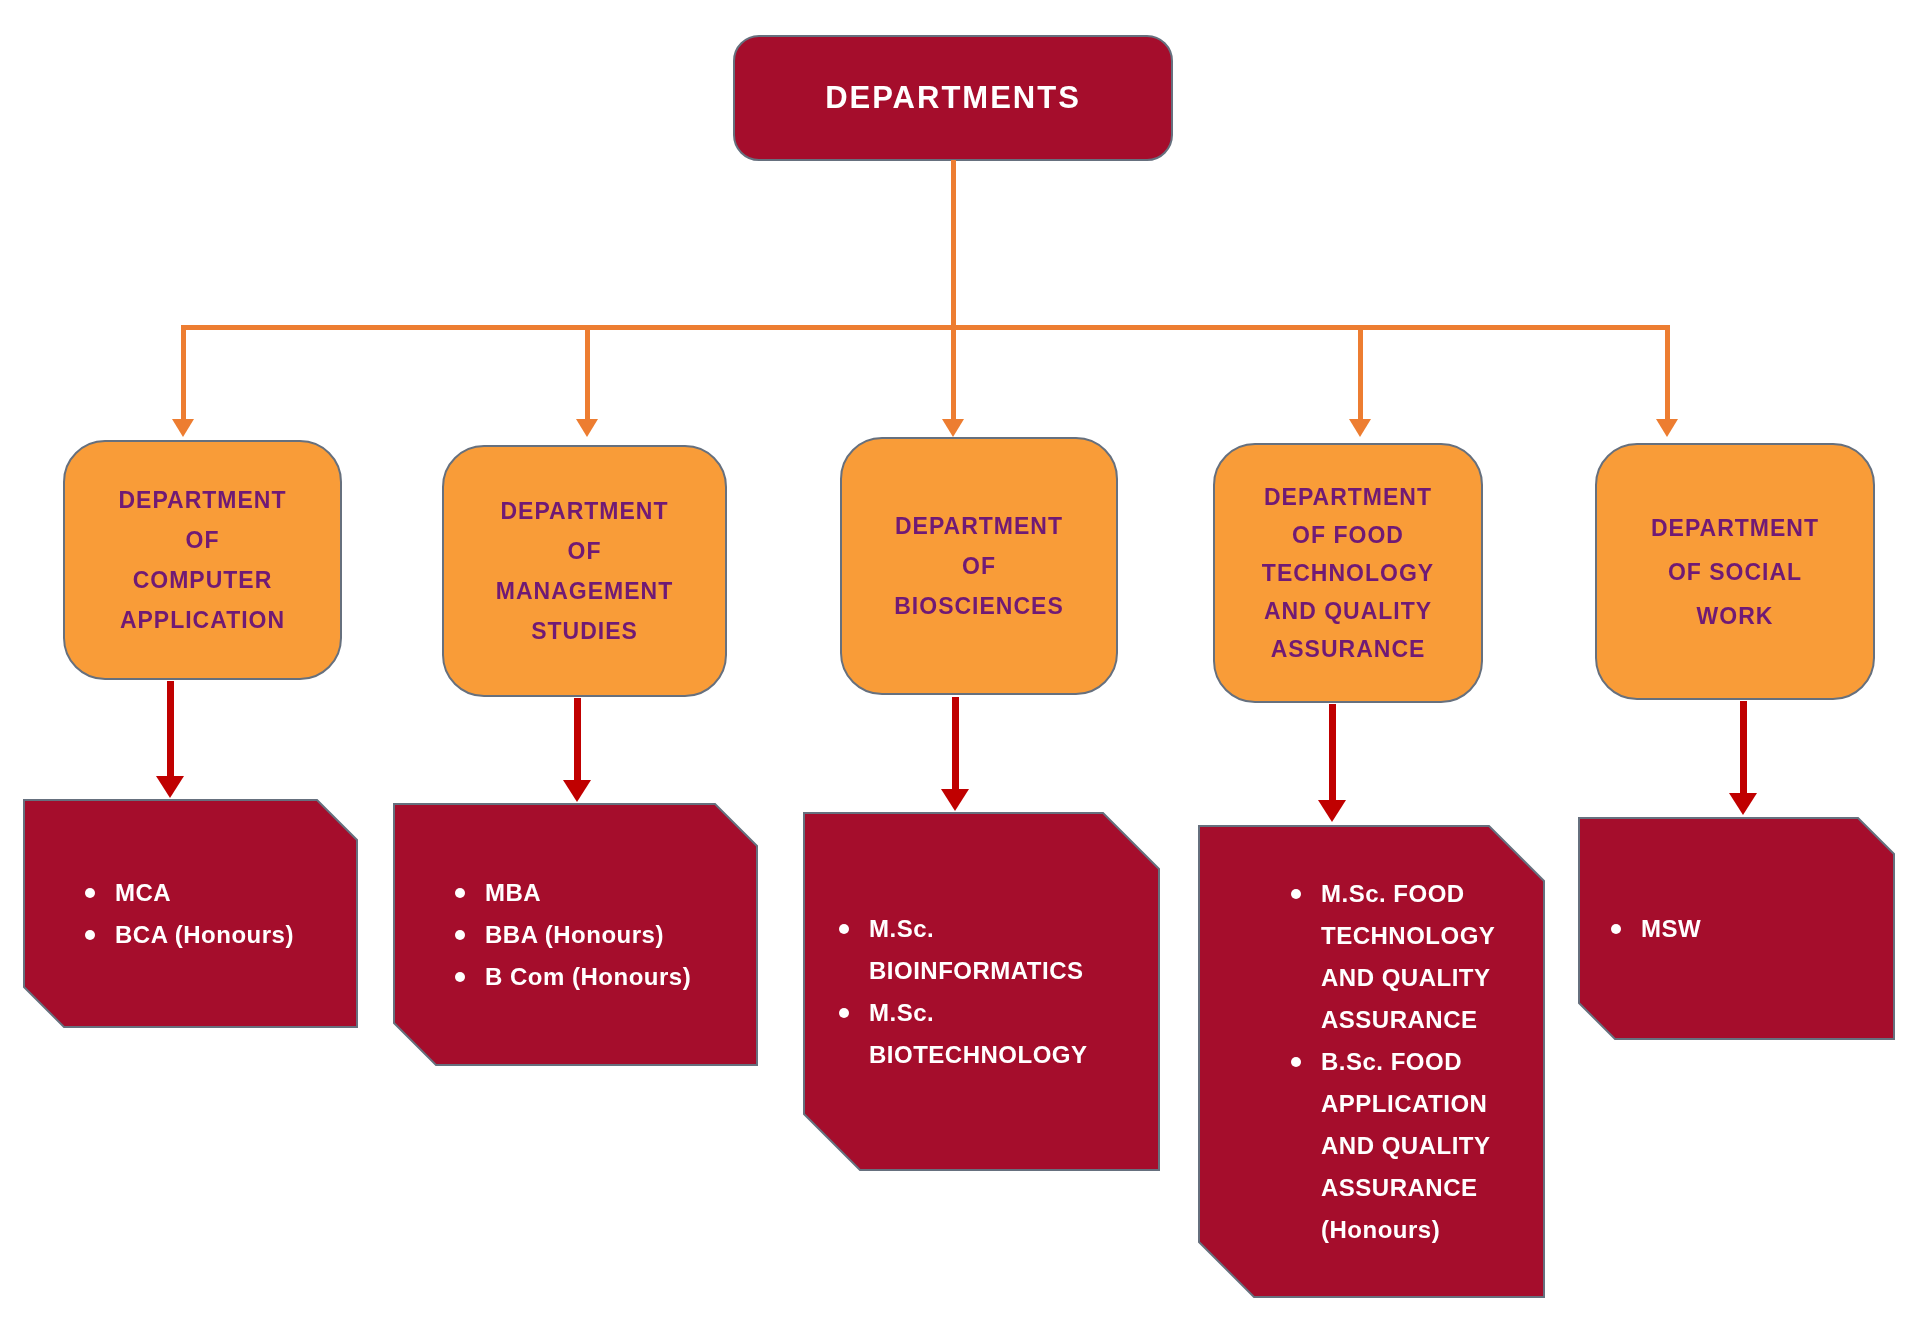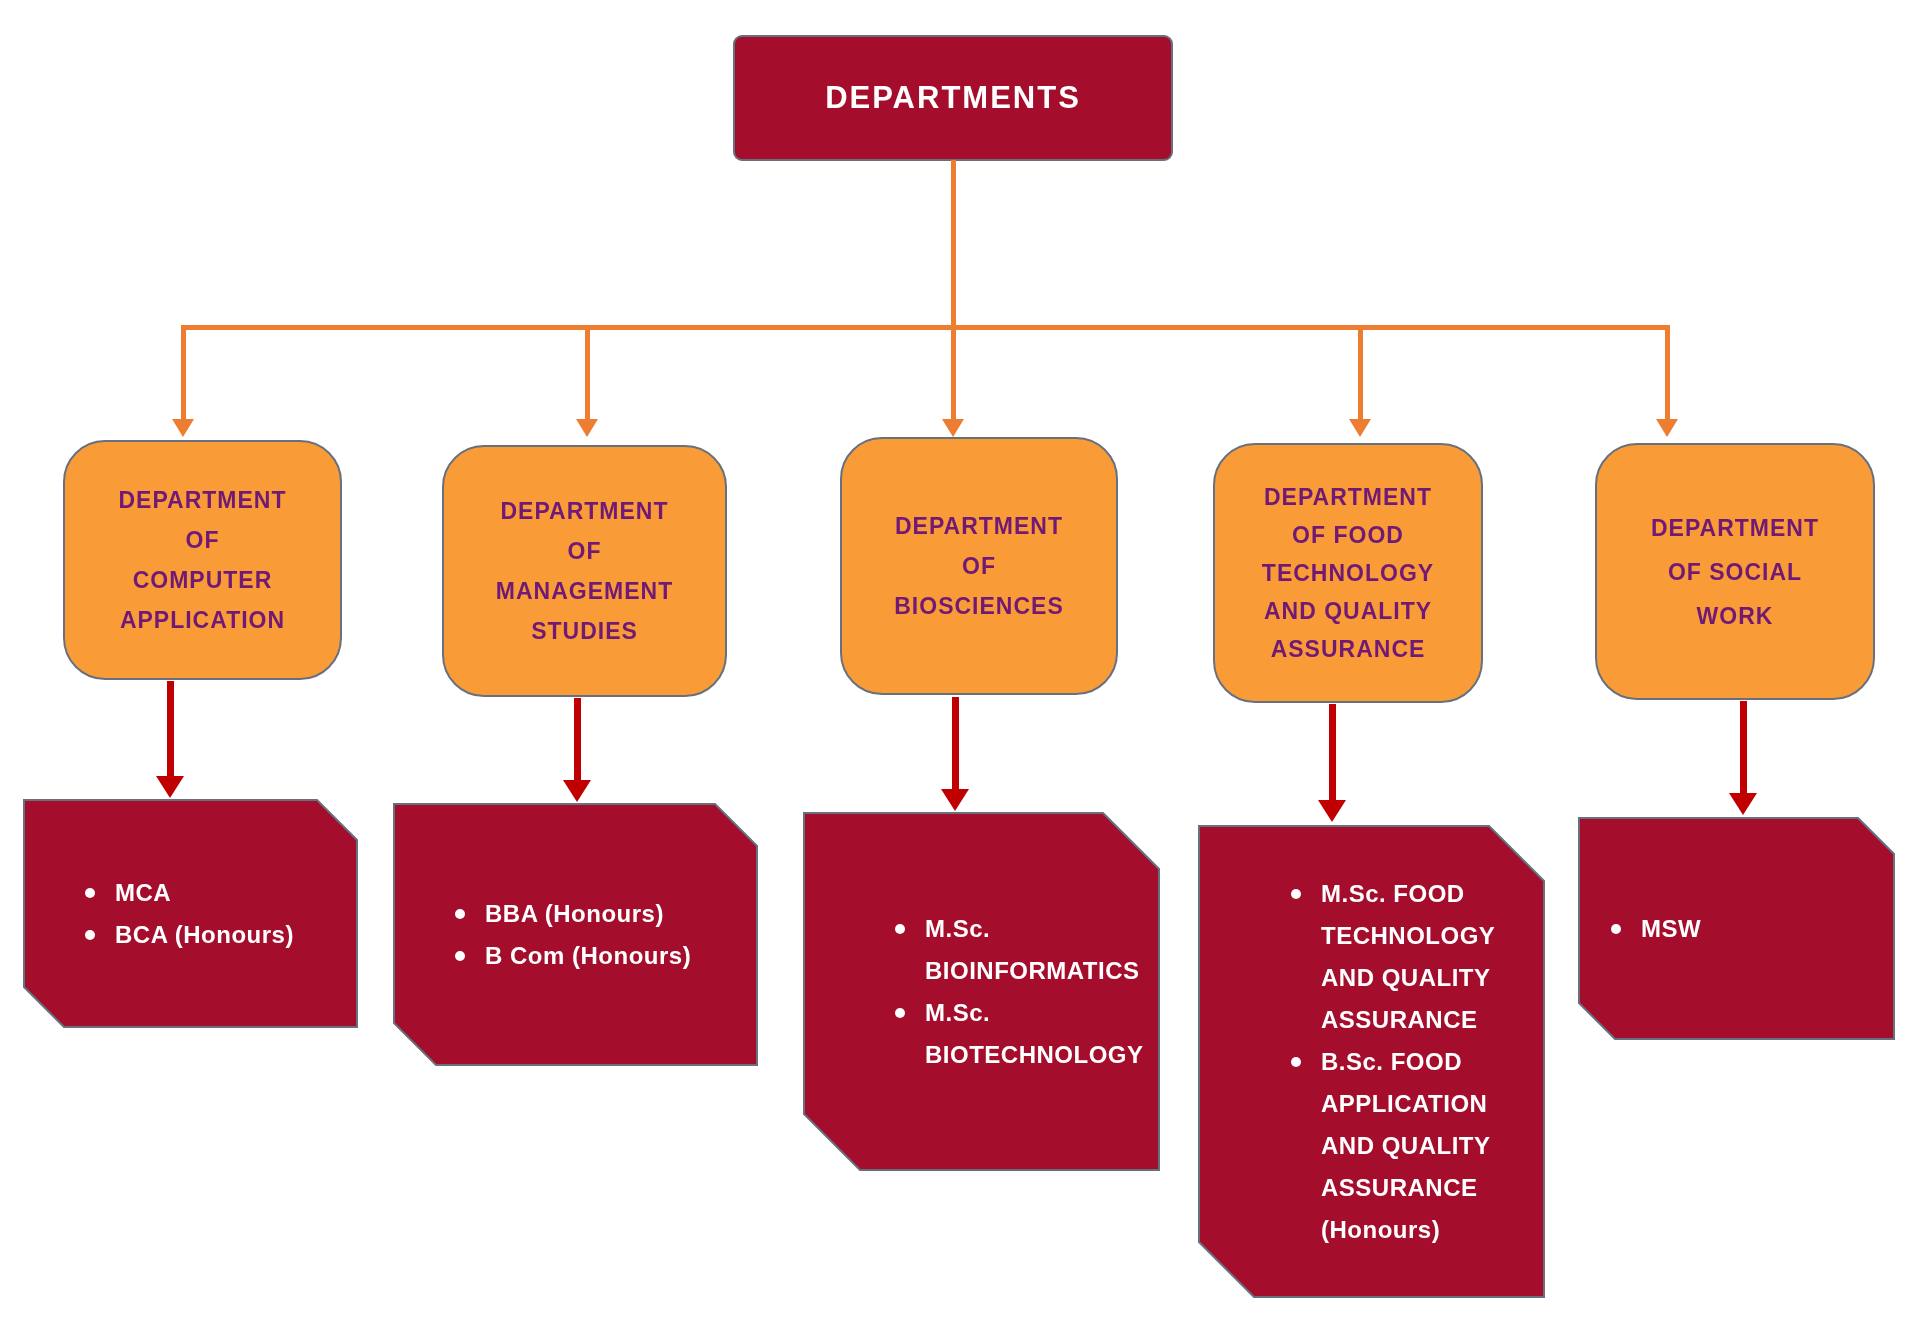--- a/index.html
+++ b/index.html
@@ -2,21 +2,21 @@
 <html><head>
 <meta charset="utf-8">
 <style>
   html,body{margin:0;padding:0;background:#ffffff;}
   body{width:1926px;height:1344px;position:relative;overflow:hidden;
        font-family:"Liberation Sans", sans-serif;}
   .stage{position:absolute;inset:0;}
 
   
   .rootbox{position:absolute;left:733px;top:35px;width:440px;height:126px;
-    background:#A50D2C;border:2px solid #66707E;border-radius:9px;
+    background:#A50D2C;border:2px solid #66707E;border-radius:26px;
     display:flex;align-items:center;justify-content:center;box-sizing:border-box;}
   .rootbox .lbl{color:#fff;font-size:31px;font-weight:600;letter-spacing:2px;}
 
   
   .obox{position:absolute;background:#F99C38;border:2px solid #66707E;border-radius:42px;
     display:flex;align-items:center;justify-content:center;box-sizing:border-box;}
   .obox .lbl{color:#701a75;font-size:23px;font-weight:600;letter-spacing:1px;
     text-align:center;white-space:pre-line;line-height:40px;}
 
   
@@ -115,34 +115,38 @@
     </div>
   </div>
 
   <div class="rbox" style="left:393px;top:803px;width:365px;height:263px;">
     <svg width="365" height="263" viewBox="0 0 365 263">
       <polygon points="1,1 322,1 364,43 364,262 43,262 1,220" fill="#A50D2C" stroke="#66707E" stroke-width="2"></polygon>
     </svg>
     <div class="progs">
       <div class="prog">
           <span class="dot"></span>
+          <span class="ptxt">MBA</span>
+        </div>
+      <div class="prog">
+          <span class="dot"></span>
           <span class="ptxt">BBA (Honours)</span>
         </div>
       <div class="prog">
           <span class="dot"></span>
           <span class="ptxt">B Com (Honours)</span>
         </div>
     </div>
   </div>
 
   <div class="rbox" style="left:803px;top:812px;width:357px;height:359px;">
     <svg width="357" height="359" viewBox="0 0 357 359">
       <polygon points="1,1 300,1 356,57 356,358 57,358 1,302" fill="#A50D2C" stroke="#66707E" stroke-width="2"></polygon>
     </svg>
-    <div class="progs" style="padding-left:92px;">
+    <div class="progs" style="padding-left:36px;">
       <div class="prog">
           <span class="dot"></span>
           <span class="ptxt">M.Sc.
 BIOINFORMATICS</span>
         </div>
       <div class="prog">
           <span class="dot"></span>
           <span class="ptxt">M.Sc.
 BIOTECHNOLOGY</span>
         </div>

